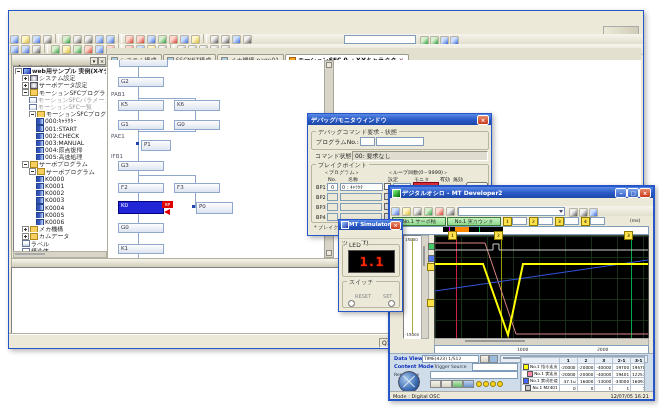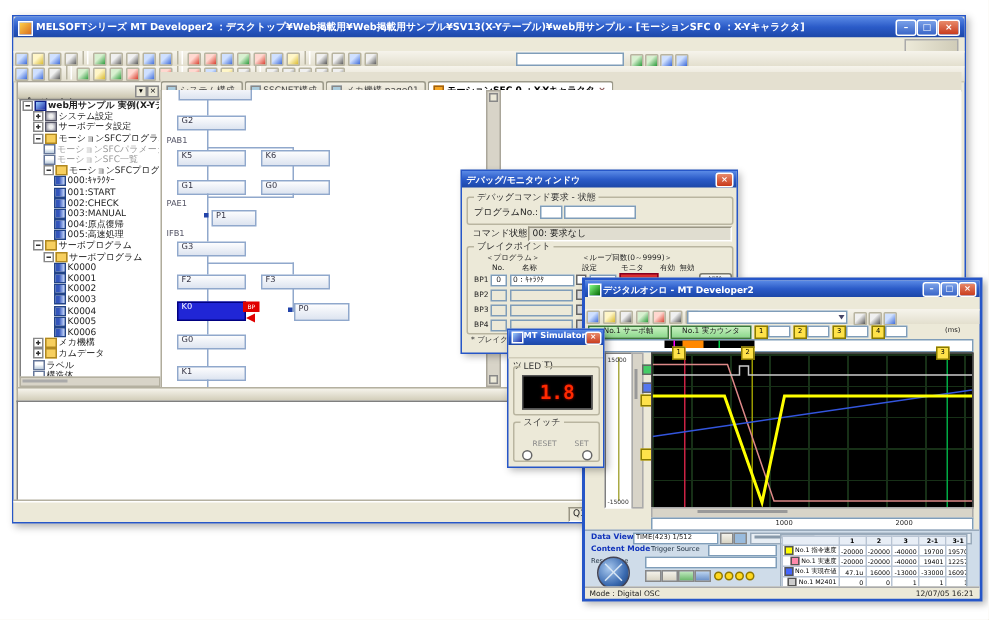--- a/index.html
+++ b/index.html
@@ -72,27 +72,20 @@
   .wheel::before,.wheel::after{content:"";position:absolute;left:2px;top:9px;width:16px;height:1px;background:#d8e6f4;}
   .wheel::before{transform:rotate(45deg);} .wheel::after{transform:rotate(-45deg);}
   .dled{position:absolute;width:4px;height:4px;border-radius:50%;background:#ffd820;border:1px solid #907800;}
 </style>
 </head>
 <body>
 
 <div id="stage">
 
   <div class="win" id="mainwin" style="left:8px;top:10px;width:634px;height:337px;">
-    <div class="tbar" style="height:14px;border-radius:3px 3px 0 0;">
-      <span class="ab" style="left:3px;top:3px;width:8px;height:8px;background:linear-gradient(135deg,#ffd24a,#d86a1c);border:1px solid #fff;"></span>
-      <span class="ab" style="left:15px;top:3px;font-size:6.5px;right:48px;overflow:hidden;">MELSOFTシリーズ MT Developer2 ：デスクトップ¥Web掲載用¥Web掲載用サンプル¥SV13(X-Yテーブル)¥web用サンプル - [モーションSFC 0 ：X-Yキャラクタ]</span>
-      <span class="wbtn ab" style="right:32px;top:2px;width:12px;height:9px;font-size:6px;line-height:9px;">–</span>
-      <span class="wbtn ab" style="right:18px;top:2px;width:12px;height:9px;font-size:6px;line-height:9px;">□</span>
-      <span class="wbtn close ab" style="right:3px;top:2px;width:13px;height:9px;font-size:6px;line-height:9px;">×</span>
-    </div>
 
     <div class="ab" id="menubar" style="left:0;top:14px;right:0;height:9px;background:#ece9d8;border-bottom:1px solid #d4d0bc;white-space:nowrap;">
       <span>プロジェクト(P)</span><span>編集(E)</span><span>検索/置換(F)</span><span>表示(V)</span><span>チェック/変換(C)</span><span>オンライン(O)</span><span>デバッグ(B)</span><span>ツール(T)</span><span>ウィンドウ(W)</span><span>ヘルプ(H)</span>
       <span class="ab" style="right:4px;top:1px;width:26px;height:7px;background:linear-gradient(90deg,#ece9d8 0,#d0ccb8 100%);border:1px solid #aaa;"></span>
     </div>
 
     <div class="tb" style="top:23px;height:10px;">
       <span class="tbi b"></span><span class="tbi y"></span><span class="tbi b"></span><span class="tbi k"></span><span class="tbsep"></span><span class="tbi g"></span><span class="tbi k"></span><span class="tbi k"></span><span class="tbi b"></span><span class="tbi b"></span><span class="tbsep"></span><span class="tbi r"></span><span class="tbi r"></span><span class="tbi b"></span><span class="tbi g"></span><span class="tbi r"></span><span class="tbi b"></span><span class="tbi y"></span><span class="tbsep"></span><span class="tbi k"></span><span class="tbi k"></span><span class="tbi b"></span><span class="tbi k"></span>
       <span class="ab sunken2" style="left:335px;top:1px;width:70px;height:7px;"></span>
       <span class="tbi g ab" style="left:410px;top:1px;"></span><span class="tbi g ab" style="left:420px;top:1px;"></span><span class="tbi b ab" style="left:430px;top:1px;"></span><span class="tbi b ab" style="left:440px;top:1px;"></span>
@@ -450,21 +443,21 @@
       <span class="ab" style="left:2px;top:1px;width:6px;height:6px;background:linear-gradient(135deg,#9cf,#23a);border:1px solid #fff;"></span>
       <span class="ab" style="left:10px;top:1px;font-size:5.5px;">MT Simulator</span>
       <span class="wbtn close ab" style="right:1px;top:1px;width:9px;height:7px;font-size:5px;line-height:7px;">×</span>
     </div>
     <div class="ab" style="left:0;top:10px;right:0;height:8px;background:#ece9d8;border-bottom:1px solid #d0ccb8;">
       <span class="t6" style="padding-left:3px;">ツール(T)</span>
     </div>
     <div class="grp" style="left:3px;top:24px;width:56px;height:31px;">
       <span class="leg">LED</span>
       <div class="ab" style="left:5px;top:5px;width:45px;height:21px;background:#000;border:1px solid #555;text-align:center;">
-        <span style="font-family:'DejaVu Sans Mono',monospace;font-weight:bold;font-size:13px;line-height:21px;color:#ff2a00;text-shadow:0 0 2px #a00;">1.8</span>
+        <span style="font-family:'DejaVu Sans Mono',monospace;font-weight:bold;font-size:13px;line-height:21px;color:#ff2a00;text-shadow:0 0 2px #a00;">1.1</span>
       </div>
     </div>
     <div class="grp" style="left:3px;top:61px;width:56px;height:25px;">
       <span class="leg">スイッチ</span>
       <span class="radio ab" style="left:5px;top:11px;"></span>
       <span class="ab t5" style="left:12px;top:11px;color:#888;">RESET</span>
       <span class="radio ab" style="left:33px;top:11px;"></span>
       <span class="ab t5" style="left:40px;top:11px;color:#888;">SET</span>
     </div>
   </div>

